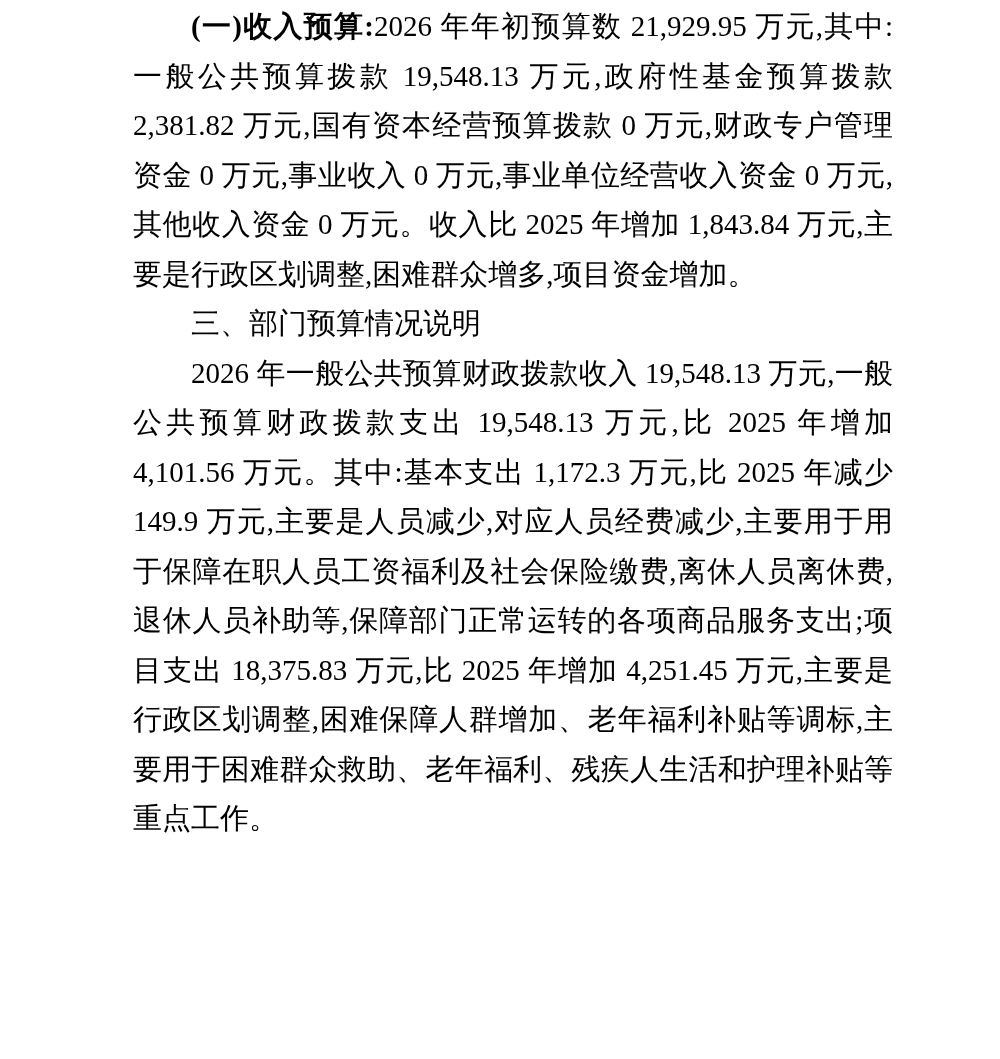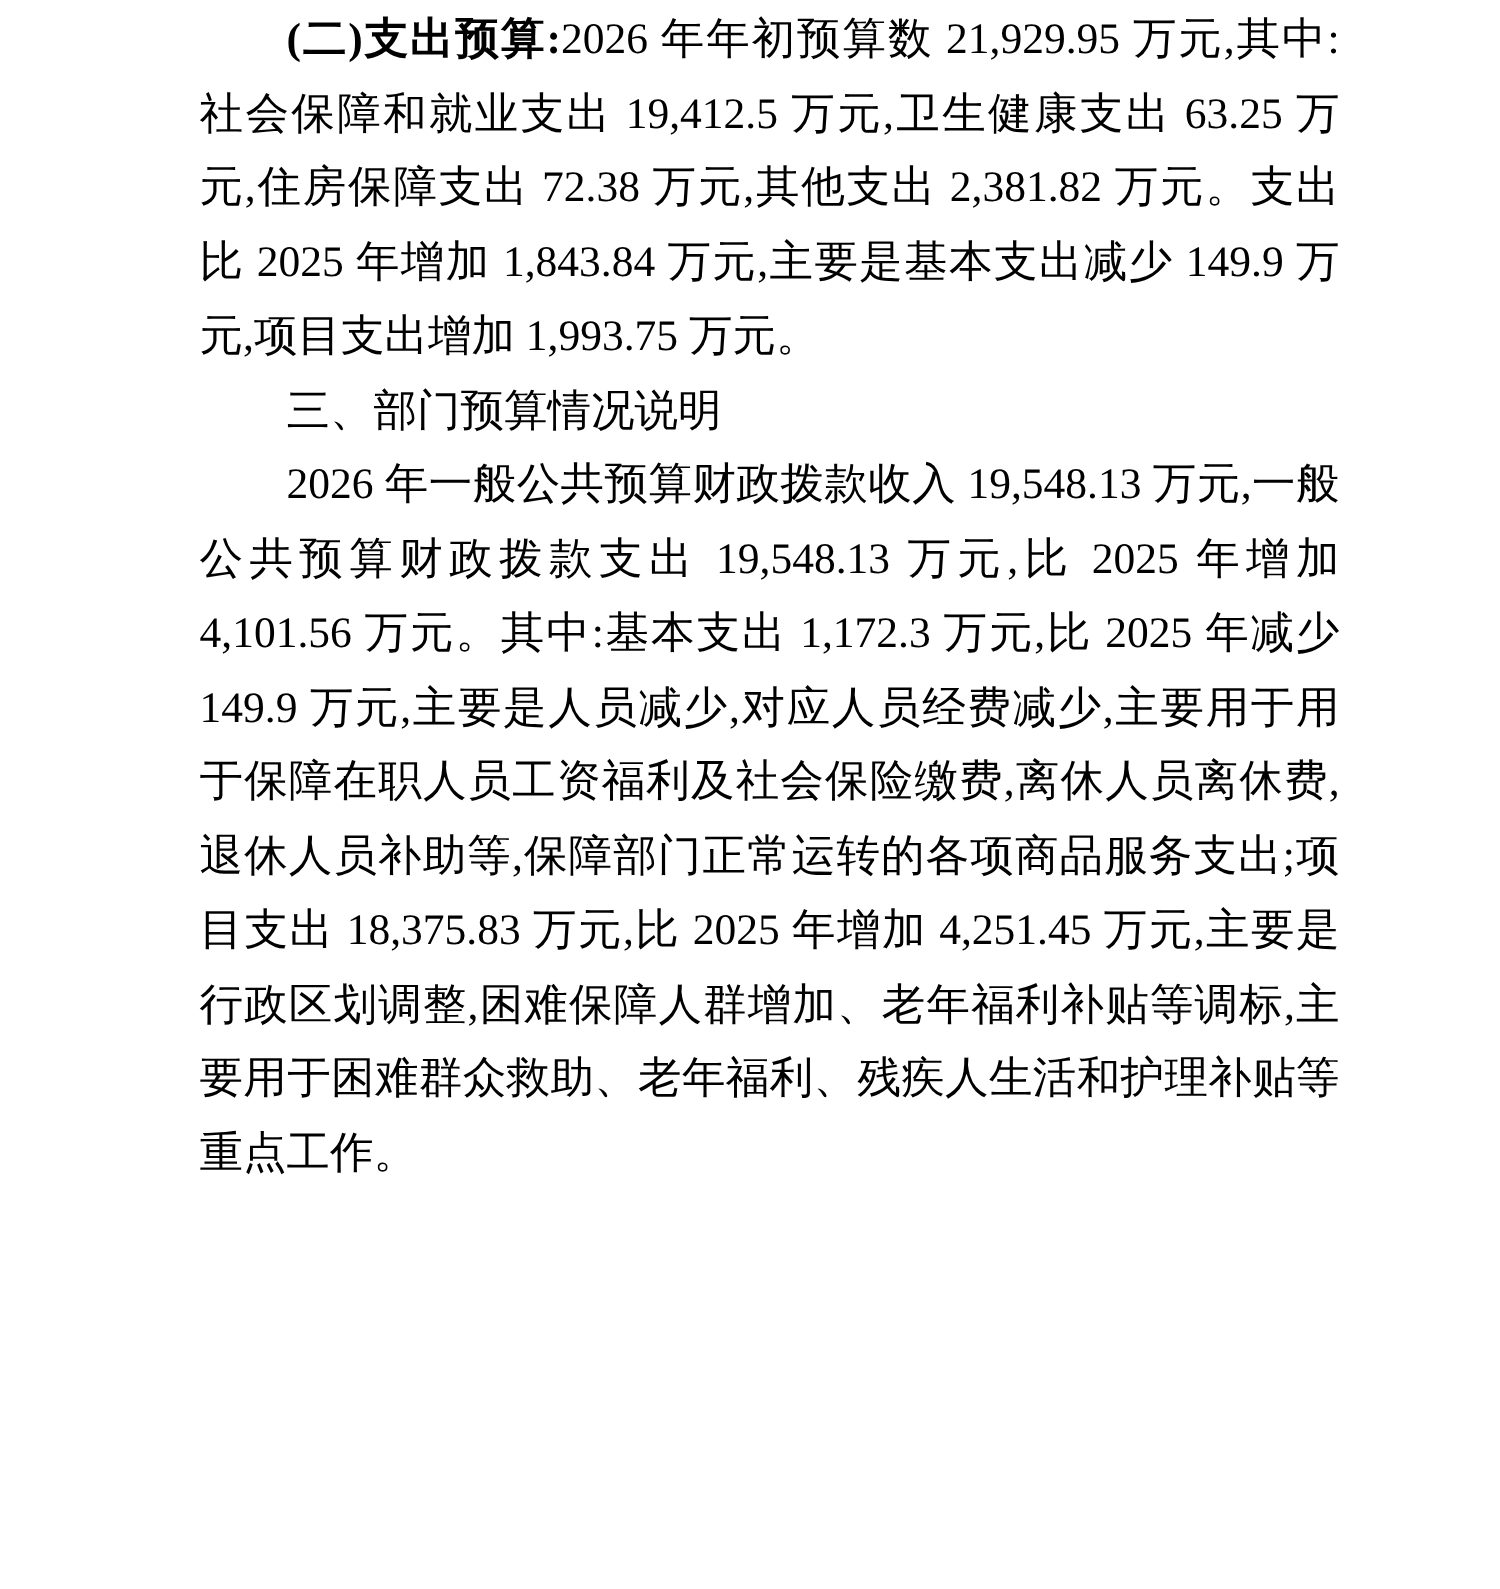--- a/index.html
+++ b/index.html
@@ -41,21 +41,21 @@
     font-weight: normal;
     text-align: left;
   }
 </style>
 </head>
 <body>
 
 <div class="page">
   <div class="text-block">
 
+    <p class="para"><span class="para-lead">(一)收入预算:</span><span>2026 年年初预算数 21,929.95 万元,其中:一般公共预算拨款 19,548.13 万元,政府性基金预算拨款 2,381.82 万元,国有资本经营预算拨款 0 万元,财政专户管理资金 0 万元,事业收入 0 万元,事业单位经营收入资金 0 万元,其他收入资金 0 万元。收入比 2025 年增加 1,843.84 万元,主要是行政区划调整,困难群众增多,项目资金增加。</span></p>
 
-    <p class="para"><span class="para-lead">(二)支出预算:</span><span>2026 年年初预算数 21,929.95 万元,其中:社会保障和就业支出 19,412.5 万元,卫生健康支出 63.25 万元,住房保障支出 72.38 万元,其他支出 2,381.82 万元。支出比 2025 年增加 1,843.84 万元,主要是基本支出减少 149.9 万元,项目支出增加 1,993.75 万元。</span></p>
 
     <p class="section-heading">三、部门预算情况说明</p>
 
     <p class="para">2026 年一般公共预算财政拨款收入 19,548.13 万元,一般公共预算财政拨款支出 19,548.13 万元,比 2025 年增加 4,101.56 万元。其中:基本支出 1,172.3 万元,比 2025 年减少 149.9 万元,主要是人员减少,对应人员经费减少,主要用于用于保障在职人员工资福利及社会保险缴费,离休人员离休费,退休人员补助等,保障部门正常运转的各项商品服务支出;项目支出 18,375.83 万元,比 2025 年增加 4,251.45 万元,主要是行政区划调整,困难保障人群增加、老年福利补贴等调标,主要用于困难群众救助、老年福利、残疾人生活和护理补贴等重点工作。</p>
 
   </div>
 </div>
 
 </body></html>

